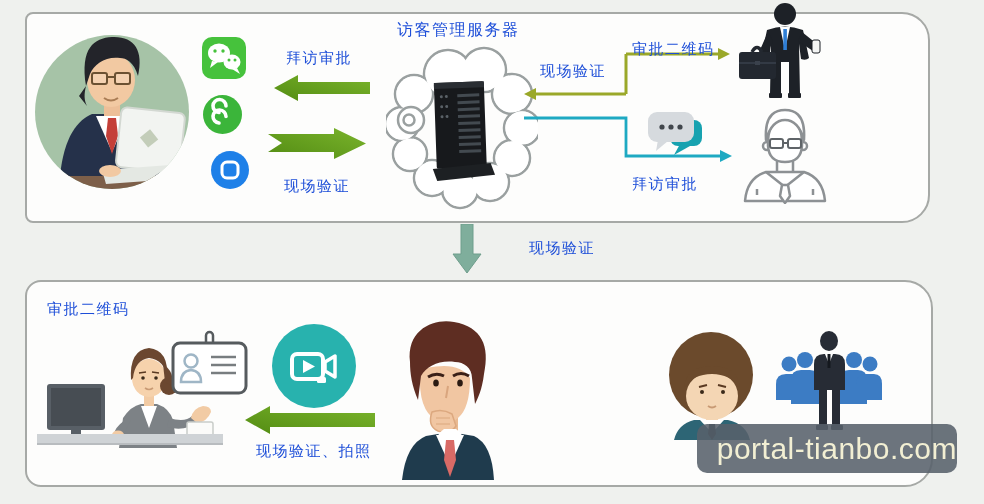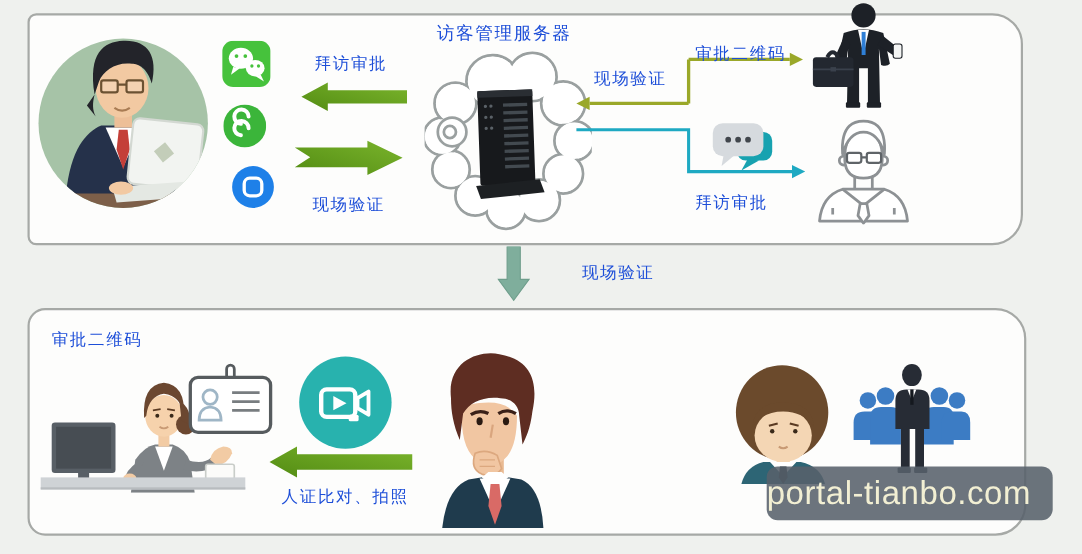--- a/index.html
+++ b/index.html
@@ -15,21 +15,21 @@
   #top-panel{left:25px;top:12px;width:905px;height:211px;border-radius:8px 28px 28px 8px;}
   #bottom-panel{left:25px;top:280px;width:908px;height:207px;border-radius:16px 28px 28px 16px;}
   .lbl{
     position:absolute;font-weight:normal;font-size:15px;color:#1d4ed8;
     letter-spacing:1.5px;white-space:nowrap;
   }
   .abs{position:absolute;}
   #watermark{
     position:absolute;left:697px;top:424px;width:260px;height:49px;
     background:rgba(88,97,107,0.88);border-radius:10px;
-    display:flex;align-items:center;justify-content:flex-start;
+    display:flex;align-items:center;justify-content:flex-end;
     color:#f2efd3;font-size:30px;letter-spacing:0.5px;
   }
   #video-badge{
     position:absolute;left:272px;top:324px;width:84px;height:84px;border-radius:50%;
     background:#28b2ae;
   }
 </style>
 </head>
 <body>
 
@@ -289,21 +289,21 @@
 
 <svg class="abs" style="left:243px;top:405px" width="132" height="30" viewBox="0 0 132 30">
   <defs>
       <linearGradient id="g3" x1="0" y1="1" x2="1" y2="0">
     <stop offset="0" stop-color="#538c13"></stop>
         <stop offset="1" stop-color="#7ab42c"></stop>
       </linearGradient>
     </defs>
   <polygon points="132,8 27,8 27,1 2,15 27,29 27,22 132,22" fill="url(#g3)"></polygon>
 </svg>
-<div class="lbl" style="left:256px;top:442px">人证比对、拍照</div>
+<div class="lbl" style="left:256px;top:442px">现场验证、拍照</div>
 
 <svg class="abs" style="left:392px;top:314px" width="104" height="166" viewBox="0 0 104 166">
   <path d="M10,166 Q14,130 34,122 L58,118 L82,122 Q100,130 102,166 Z" fill="#1f3b4d"></path>
   <rect x="50" y="100" width="16" height="22" fill="#e9ba92"></rect>
   <path d="M28,58 Q26,96 44,106 Q58,112 66,104 Q78,94 78,64 Q70,52 52,52 Q34,52 28,58 Z" fill="#f1c6a2"></path>
   <path d="M18,48 C14,14 44,4 62,8 C90,13 98,32 92,60 C90,76 86,84 83,90 L80,64 C80,54 72,48 63,48 C47,46 35,52 29,62 L26,86 C20,72 18,60 18,48 Z" fill="#5e2d22"></path>
   <path d="M36,63 Q44,58 52,62" stroke="#3a2018" stroke-width="3" fill="none"></path>
   <path d="M61,62 Q69,57 77,62" stroke="#3a2018" stroke-width="3" fill="none"></path>
   <ellipse cx="44" cy="69" rx="2.8" ry="3.6" fill="#2a1a12"></ellipse>
   <ellipse cx="68" cy="69" rx="2.8" ry="3.6" fill="#2a1a12"></ellipse>

